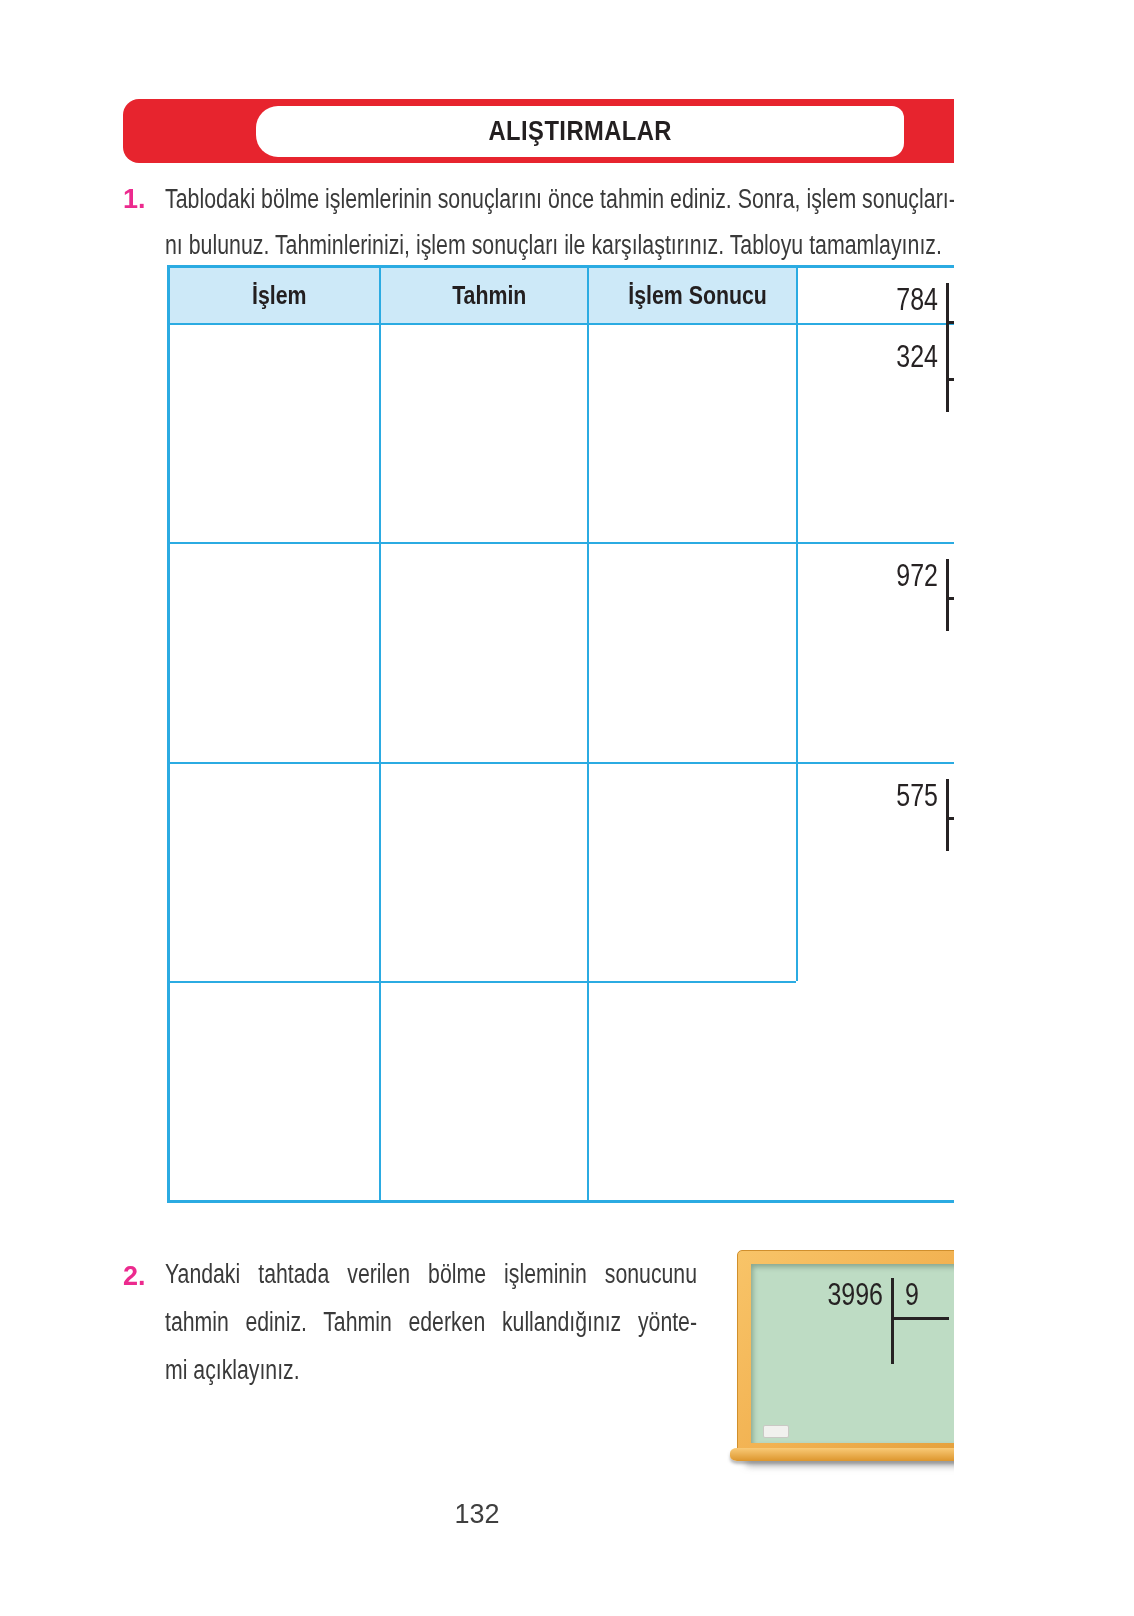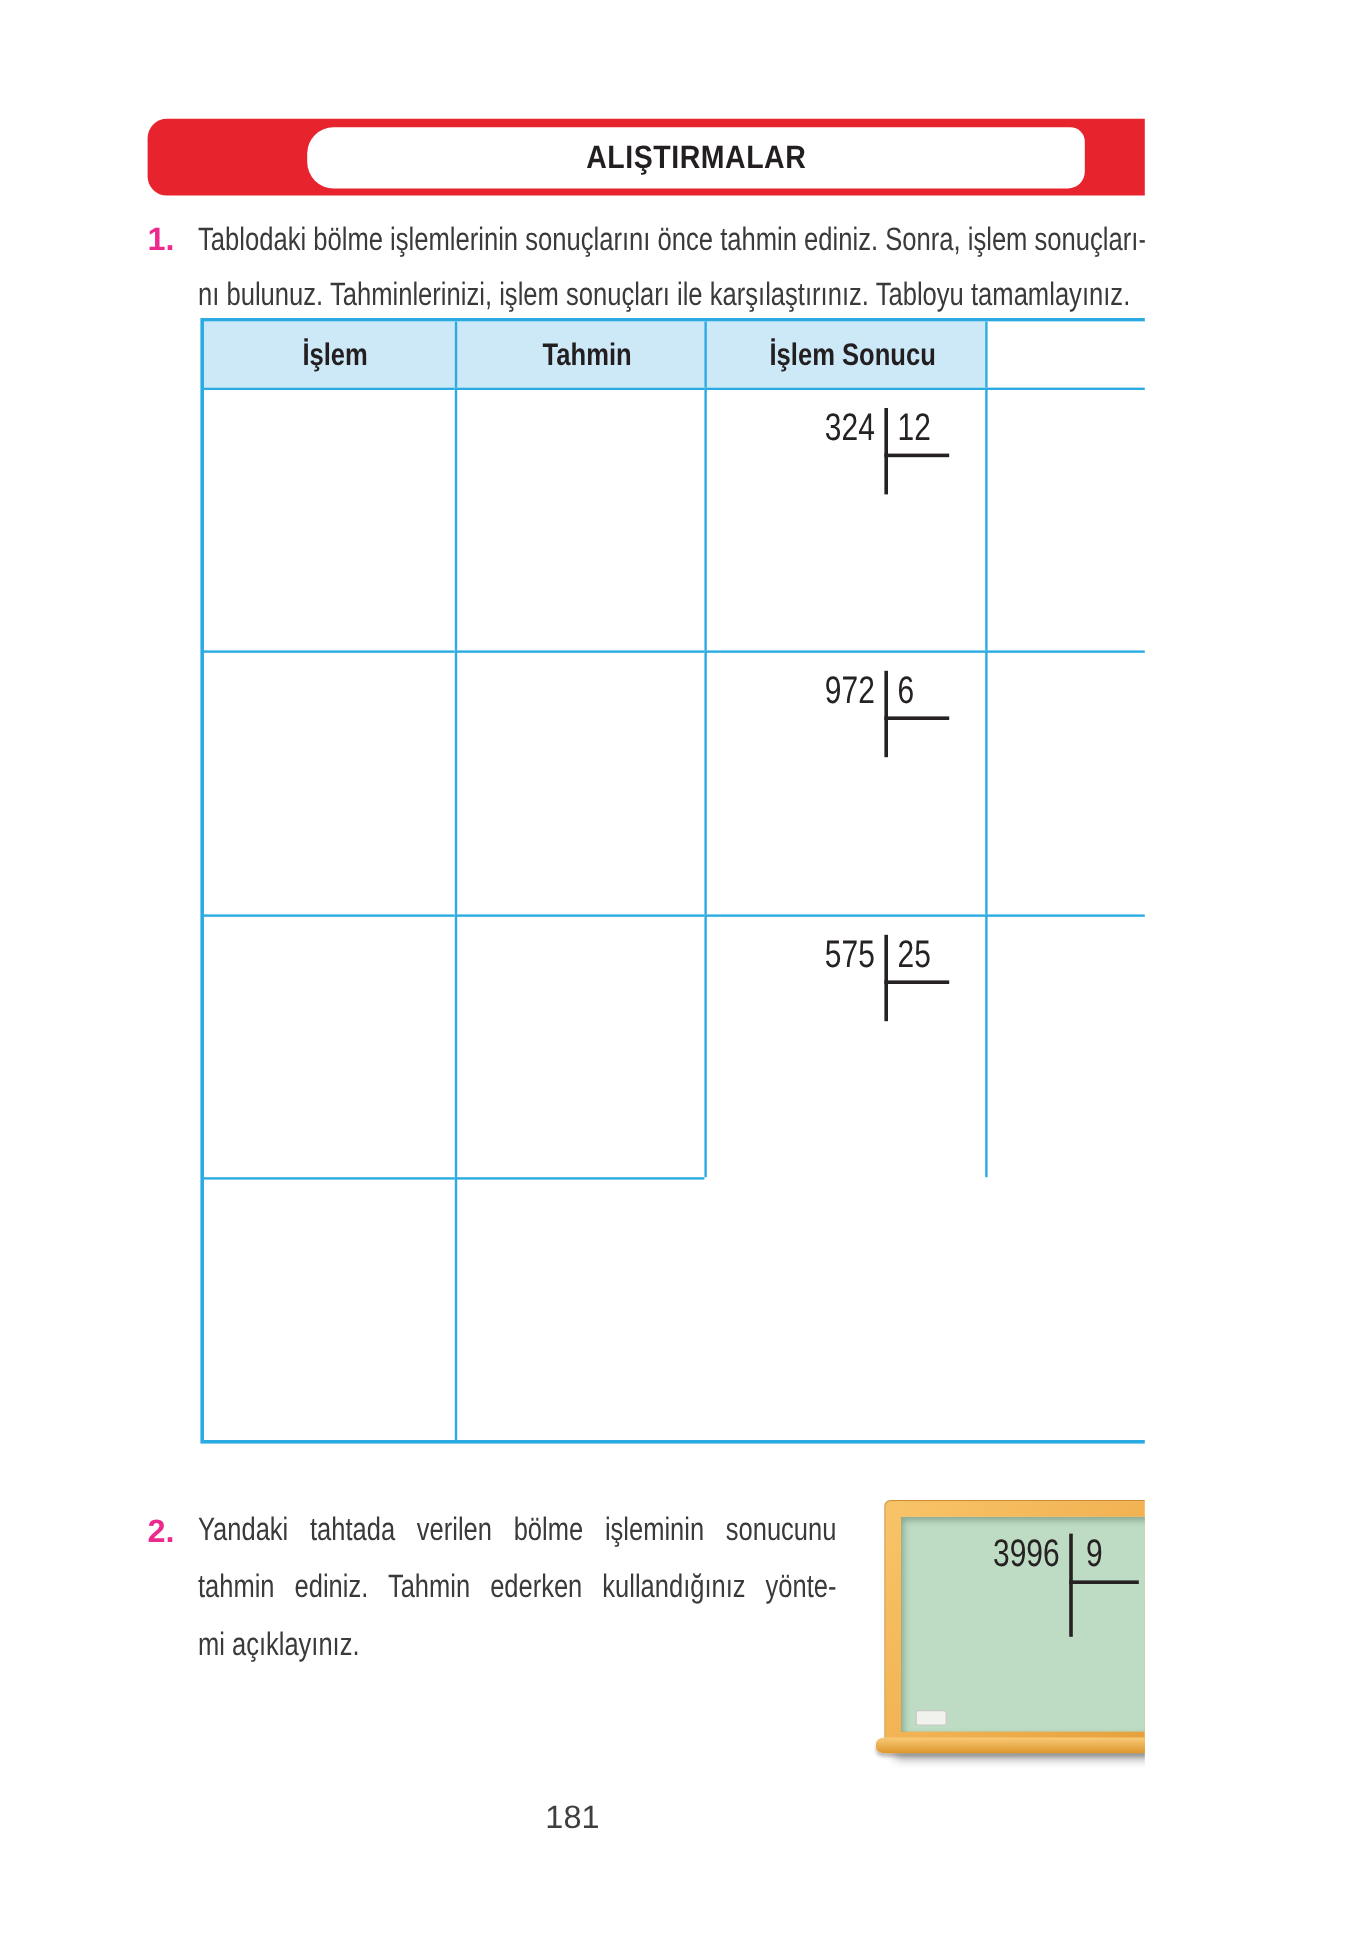--- a/index.html
+++ b/index.html
@@ -91,20 +91,28 @@
     <div class="cell th">
         <span>İşlem</span>
       </div>
     <div class="cell th">
         <span>Tahmin</span>
       </div>
     <div class="cell th">
         <span>İşlem Sonucu</span>
       </div>
 
+    <div class="cell td">
+      <div class="division">
+        <span class="dvd">784</span>
+        <span class="vline"></span>
+        <span class="hline"></span>
+        <span class="dvs">98</span>
+      </div>
+    </div>
     <div class="cell td"></div>
     <div class="cell td"></div>
     <div class="cell td"></div>
 
     <div class="cell td">
       <div class="division">
         <span class="dvd">324</span>
         <span class="vline"></span>
         <span class="hline"></span>
         <span class="dvs">12</span>
@@ -152,15 +160,15 @@
         <span class="dvd">3996</span>
         <span class="vline"></span>
         <span class="hline"></span>
         <span class="dvs">9</span>
       </div>
       <div class="eraser"></div>
     </div>
     <div class="board-tray"></div>
   </div>
 
-  <div class="page-num">181</div>
+  <div class="page-num">132</div>
 
 </div>
 
 </body></html>

